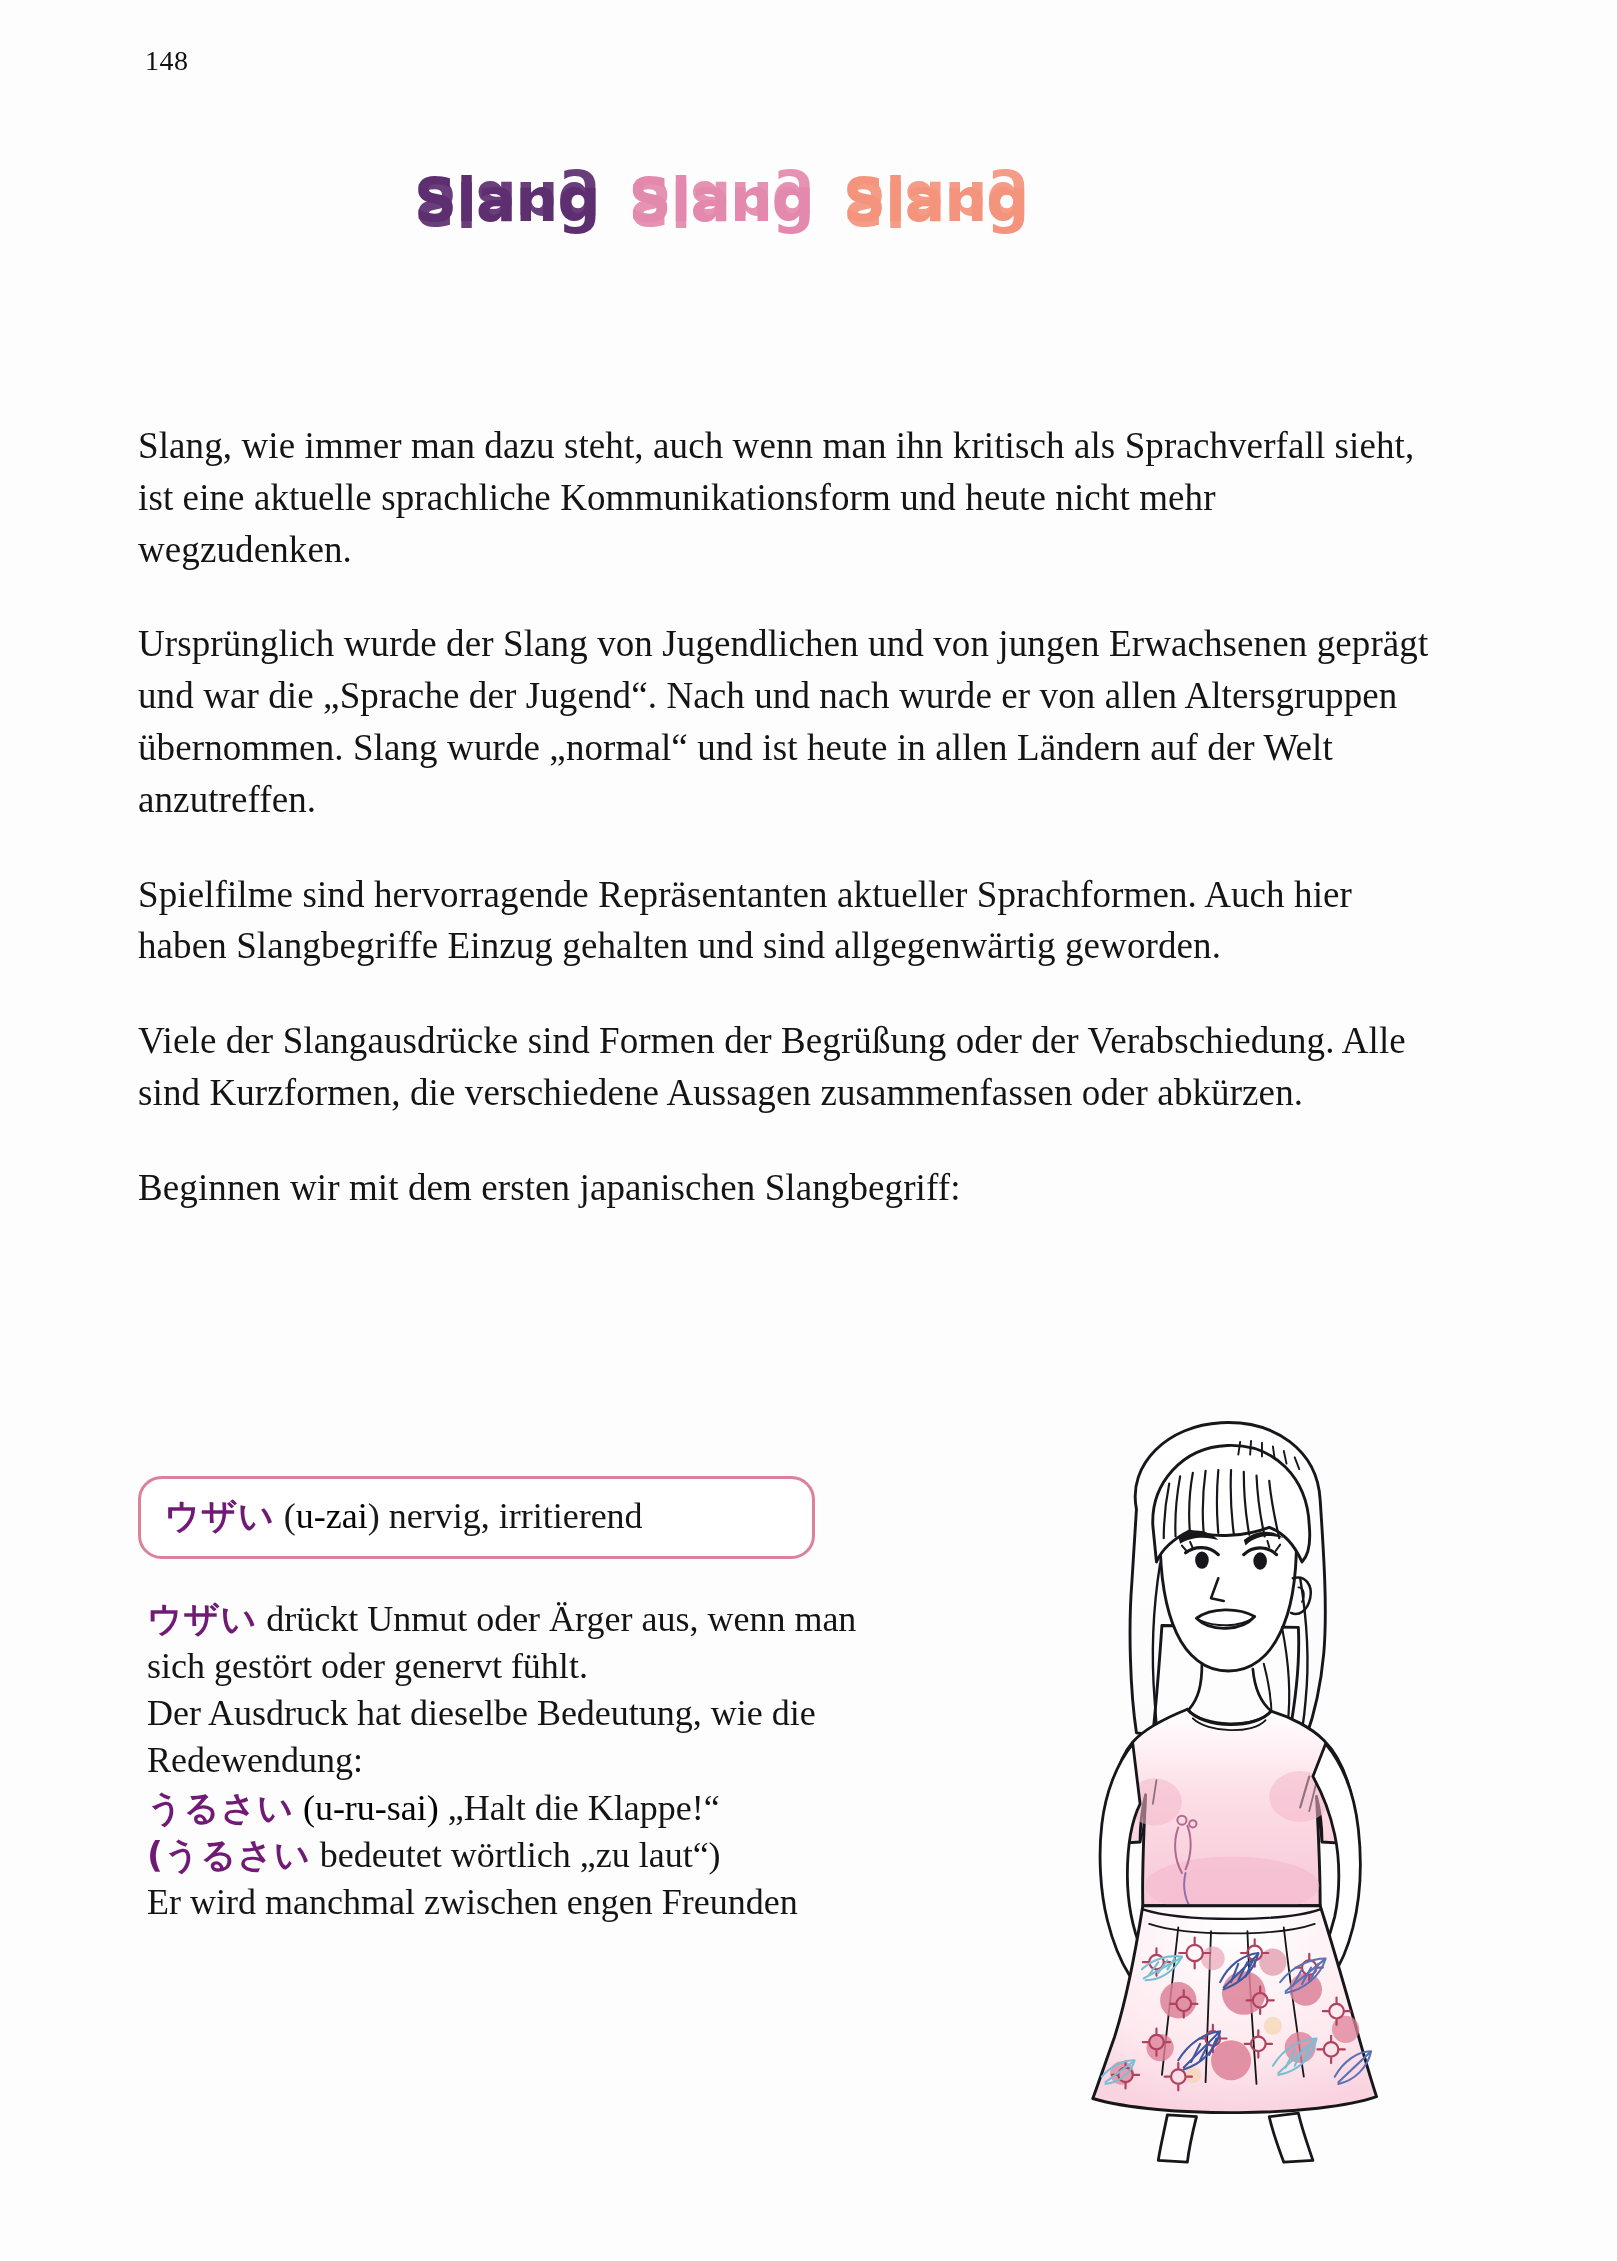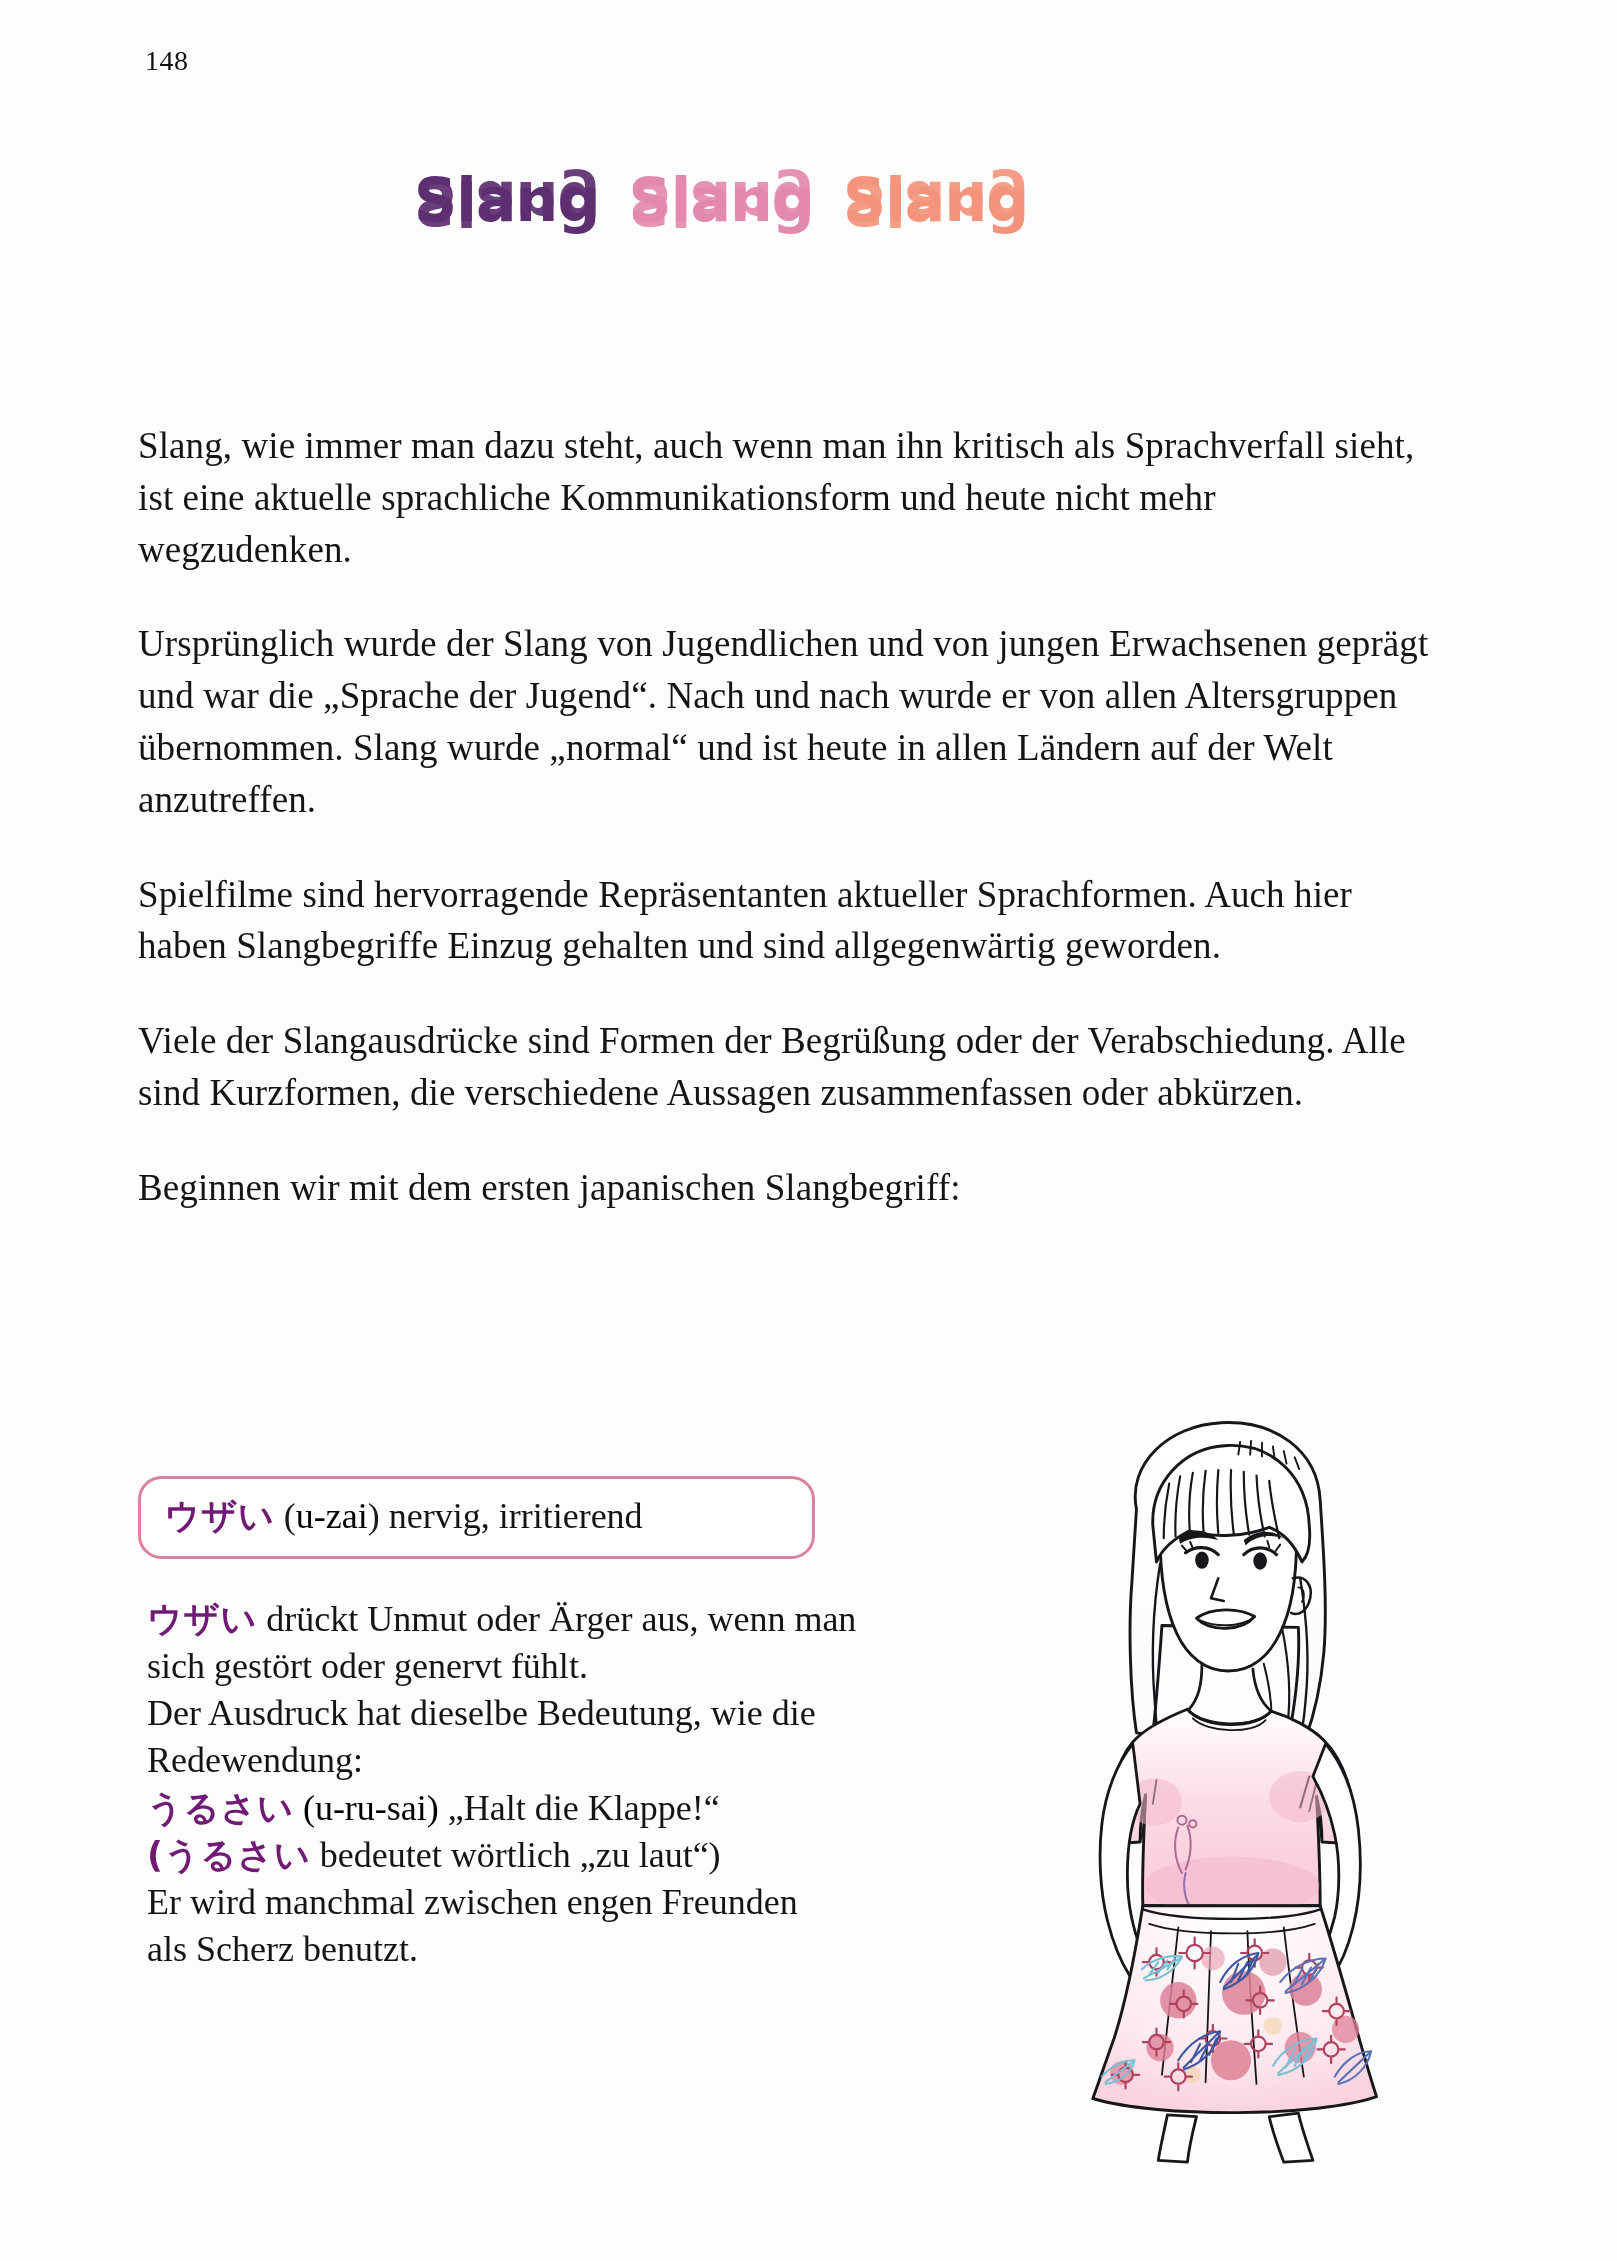--- a/index.html
+++ b/index.html
@@ -203,23 +203,20 @@
     </div>
 
     <div class="ex-line">
       <span class="jp">(うるさい</span><span class="de"> bedeutet wörtlich „zu laut“)</span>
     </div>
 
     <div class="ex-line">
       <span class="de">Er wird manchmal zwischen engen Freunden</span>
     </div>
 
-    <div class="ex-line">
-      <span class="de">als Scherz benutzt.</span>
-    </div>
 
   </div>
 
   <div class="illustration">
     <svg viewBox="0 0 520 840" xmlns="http://www.w3.org/2000/svg" aria-hidden="true">
       <defs>
         <linearGradient id="shirtGrad" x1="0" y1="0" x2="0" y2="1">
           <stop offset="0%" stop-color="#ffffff"></stop>
           <stop offset="45%" stop-color="#fcdde6"></stop>
           <stop offset="100%" stop-color="#f8c8d8"></stop>

